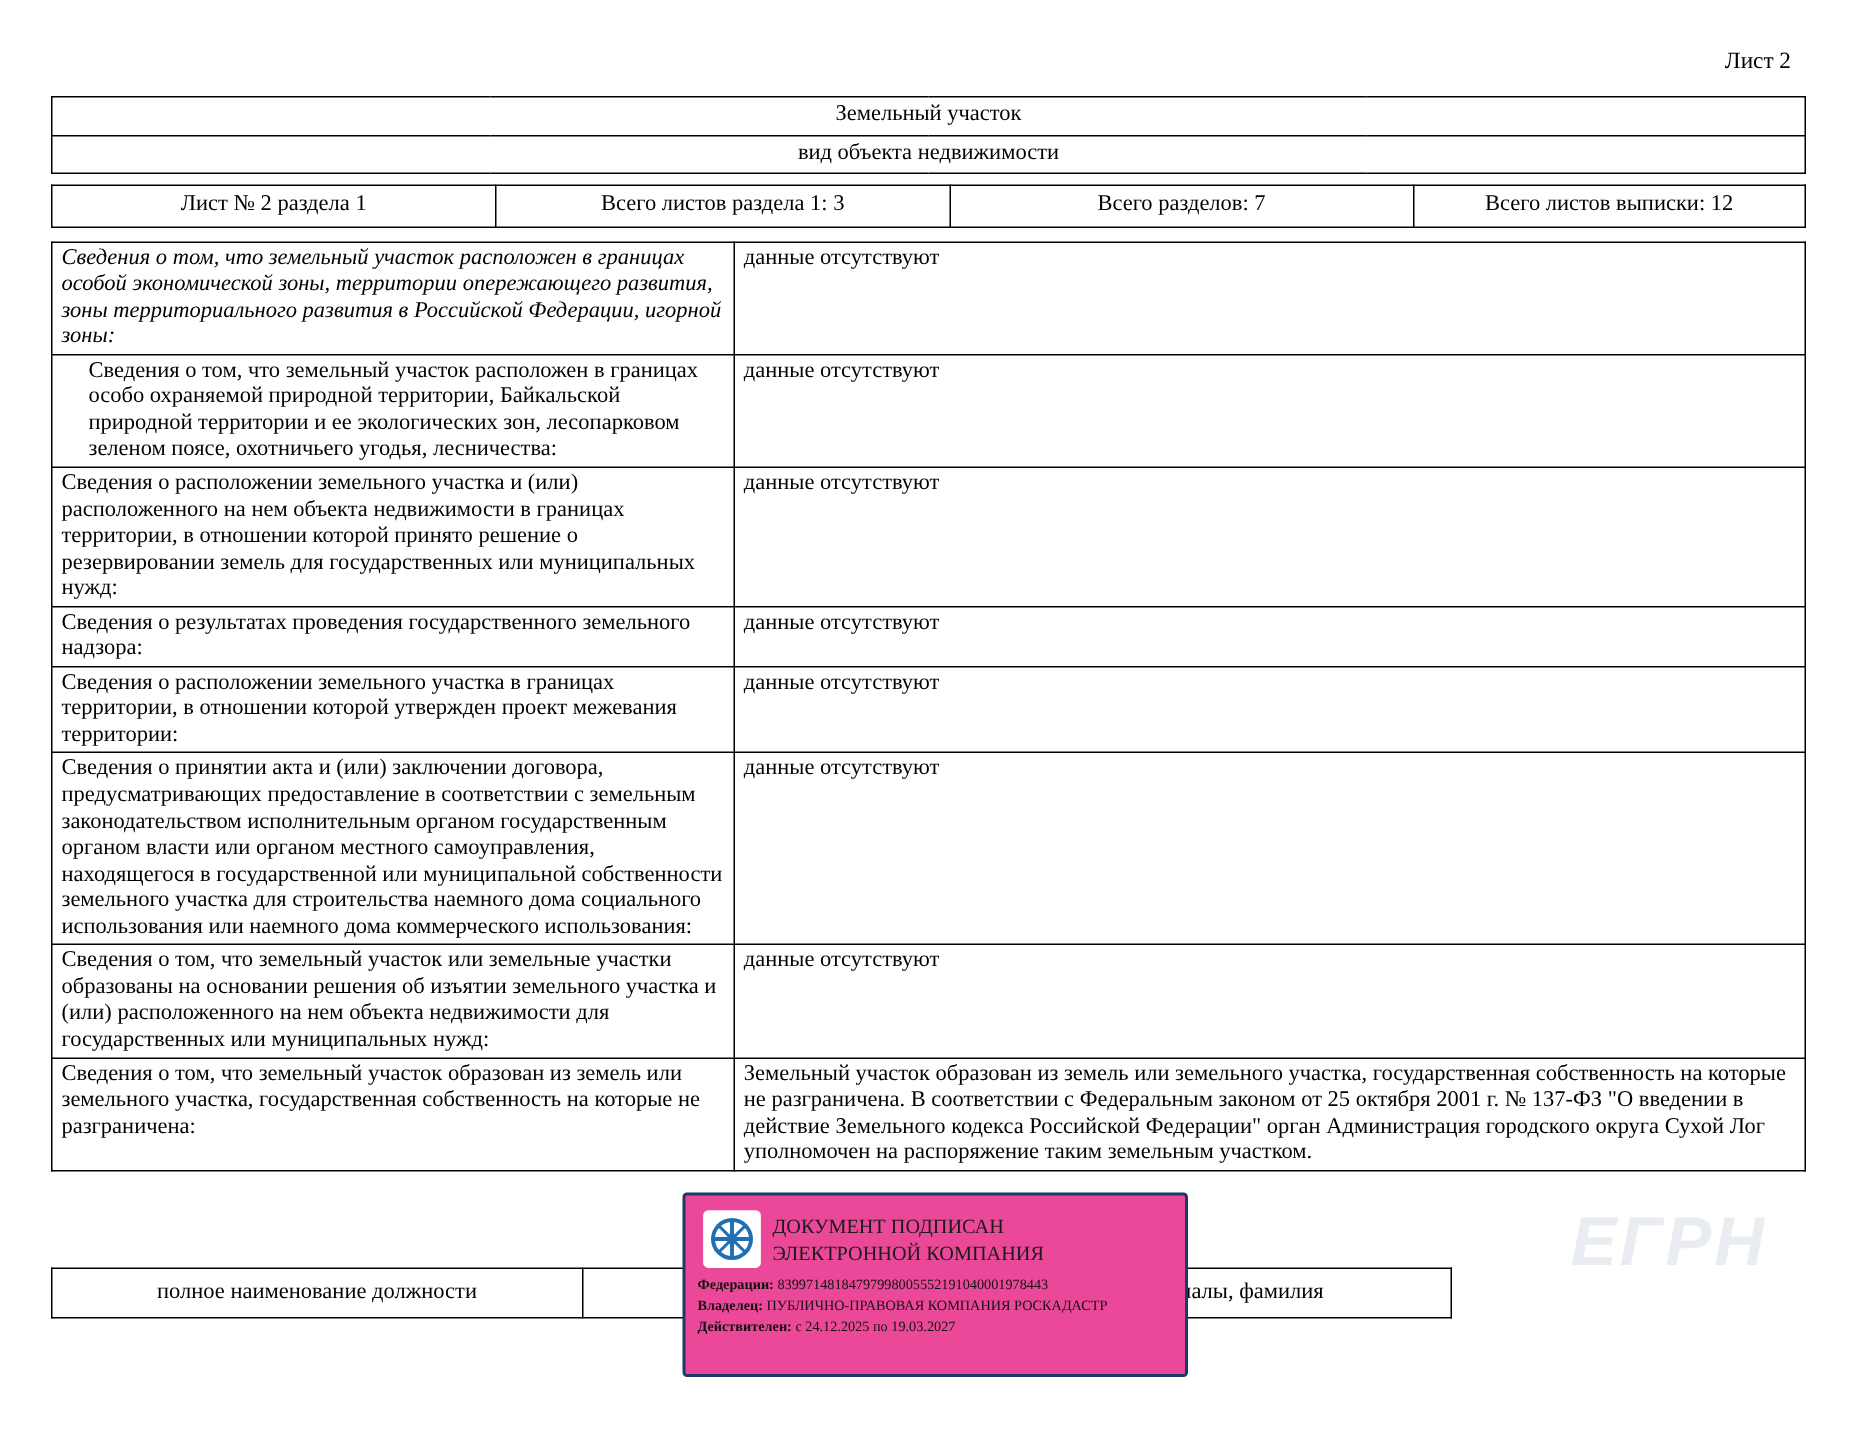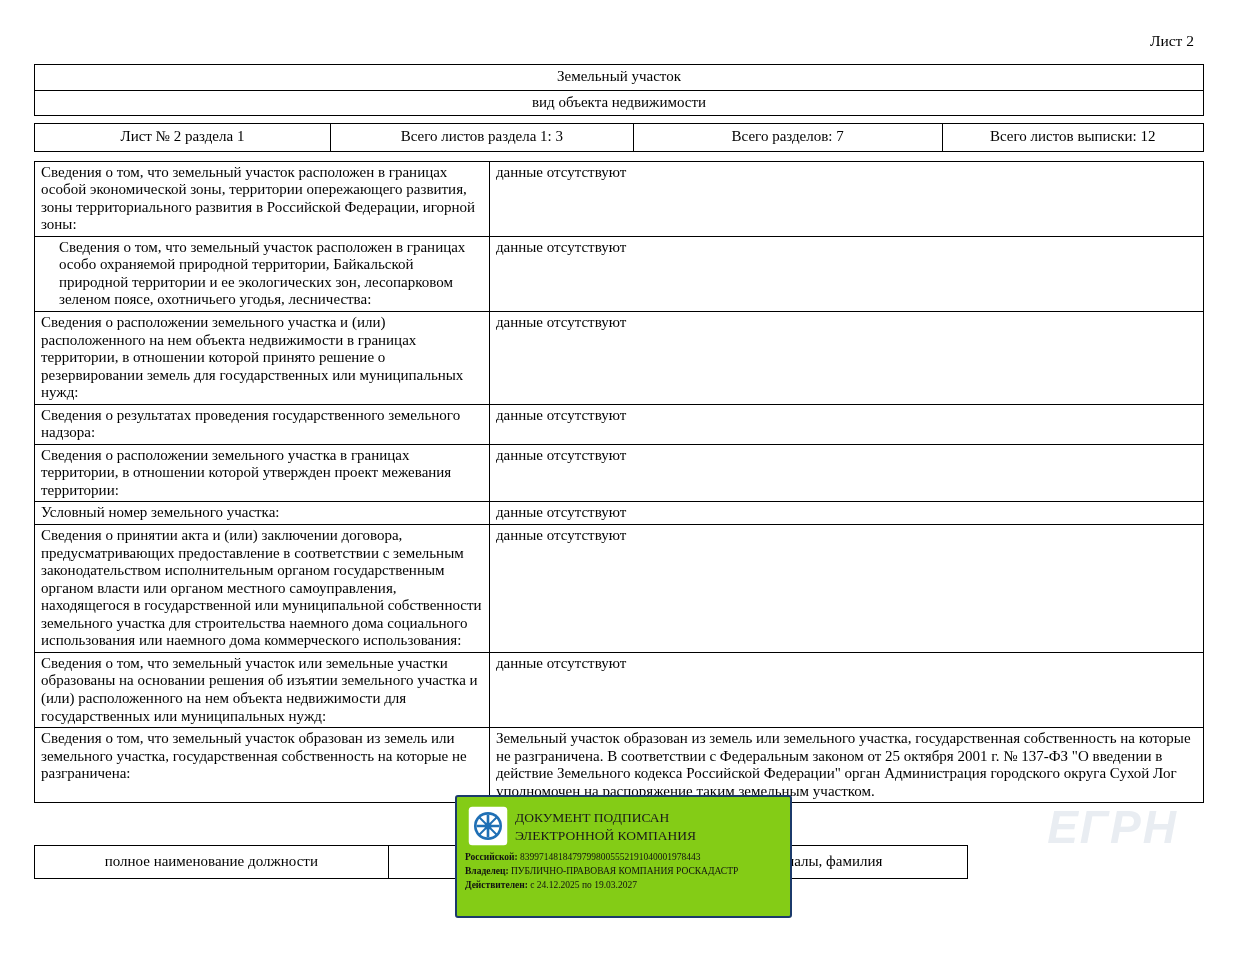--- a/index.html
+++ b/index.html
@@ -69,21 +69,21 @@
   }
   .footer-table td.blank { border-top: 1px solid #000; }
   .sig-stamp {
     position: absolute;
     left: 455px;
     top: 795px;
     width: 337px;
     height: 123px;
     border: 2px solid #1b3a6b;
     border-radius: 3px;
-    background: #84cc16;
+    background: #ec4899;
     box-sizing: border-box;
     padding: 6px 8px 4px 8px;
     font-family: "Liberation Serif", serif;
   }
   .sig-head {
     display: flex;
     align-items: flex-start;
   }
   .sig-emblem {
     width: 42px;
@@ -149,41 +149,37 @@
         <td class="hdr-cell" style="width:25.3%">Всего разделов: 7</td>
         <td class="hdr-cell">Всего листов выписки: 12</td>
       </tr>
     </tbody>
       </table>
 
 
     <table style="margin-top:9px;">
       <tbody>
           <tr>
-        <td class="info-left" style="height:68px;">Сведения о том, что земельный участок расположен в границах особой экономической зоны, территории опережающего развития, зоны территориального развития в Российской Федерации, игорной зоны:</td>
+        <td class="info-left" style="height:68px;font-style:italic;">Сведения о том, что земельный участок расположен в границах особой экономической зоны, территории опережающего развития, зоны территориального развития в Российской Федерации, игорной зоны:</td>
         <td>данные отсутствуют</td>
       </tr>
       <tr>
         <td class="info-left" style="height:68px;padding-left:24px;">Сведения о том, что земельный участок расположен в границах особо охраняемой природной территории, Байкальской природной территории и ее экологических зон, лесопарковом зеленом поясе, охотничьего угодья, лесничества:</td>
         <td>данные отсутствуют</td>
       </tr>
       <tr>
         <td class="info-left" style="height:86px;">Сведения о расположении земельного участка и (или) расположенного на нем объекта недвижимости в границах территории, в отношении которой принято решение о резервировании земель для государственных или муниципальных нужд:</td>
         <td>данные отсутствуют</td>
       </tr>
       <tr>
         <td class="info-left" style="height:32px;">Сведения о результатах проведения государственного земельного надзора:</td>
         <td>данные отсутствуют</td>
       </tr>
       <tr>
         <td class="info-left" style="height:50px;">Сведения о расположении земельного участка в границах территории, в отношении которой утвержден проект межевания территории:</td>
-        <td>данные отсутствуют</td>
-      </tr>
-      <tr>
-        <td class="info-left" style="height:16px;">Условный номер земельного участка:</td>
         <td>данные отсутствуют</td>
       </tr>
       <tr>
         <td class="info-left" style="height:122px;">Сведения о принятии акта и (или) заключении договора, предусматривающих предоставление в соответствии с земельным законодательством исполнительным органом государственным органом власти или органом местного самоуправления, находящегося в государственной или муниципальной собственности земельного участка для строительства наемного дома социального использования или наемного дома коммерческого использования:</td>
         <td>данные отсутствуют</td>
       </tr>
       <tr>
         <td class="info-left" style="height:68px;">Сведения о том, что земельный участок или земельные участки образованы на основании решения об изъятии земельного участка и (или) расположенного на нем объекта недвижимости для государственных или муниципальных нужд:</td>
         <td>данные отсутствуют</td>
       </tr>
@@ -218,21 +214,21 @@
         <path d="M14 14 L34 34 M34 14 L14 34" stroke="#1f6fb5" stroke-width="2.2"></path>
         <circle cx="24" cy="24" r="4" fill="#1f6fb5"></circle>
       </svg>
       <div class="sig-titles">
         <div>ДОКУМЕНТ ПОДПИСАН</div>
         <div style="text-align:right">ЭЛЕКТРОННОЙ КОМПАНИЯ</div>
       </div>
     </div>
     <div class="sig-lines">
       <div>
-        <span class="lbl">Российской:</span>
+        <span class="lbl">Федерации:</span>
         <span>83997148184797998005552191040001978443</span>
       </div>
       <div>
         <span class="lbl">Владелец:</span>
         <span>ПУБЛИЧНО-ПРАВОВАЯ КОМПАНИЯ РОСКАДАСТР</span>
       </div>
       <div>
         <span class="lbl">Действителен:</span>
         <span>с 24.12.2025 по 19.03.2027</span>
       </div>

